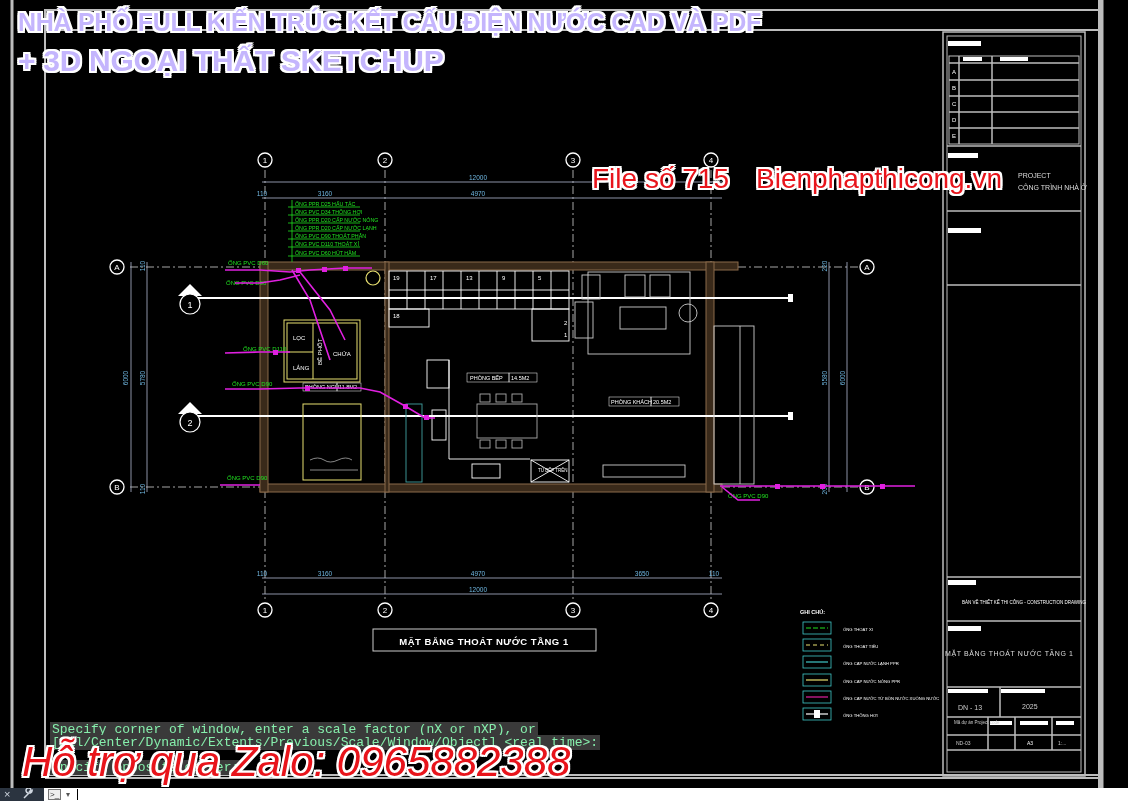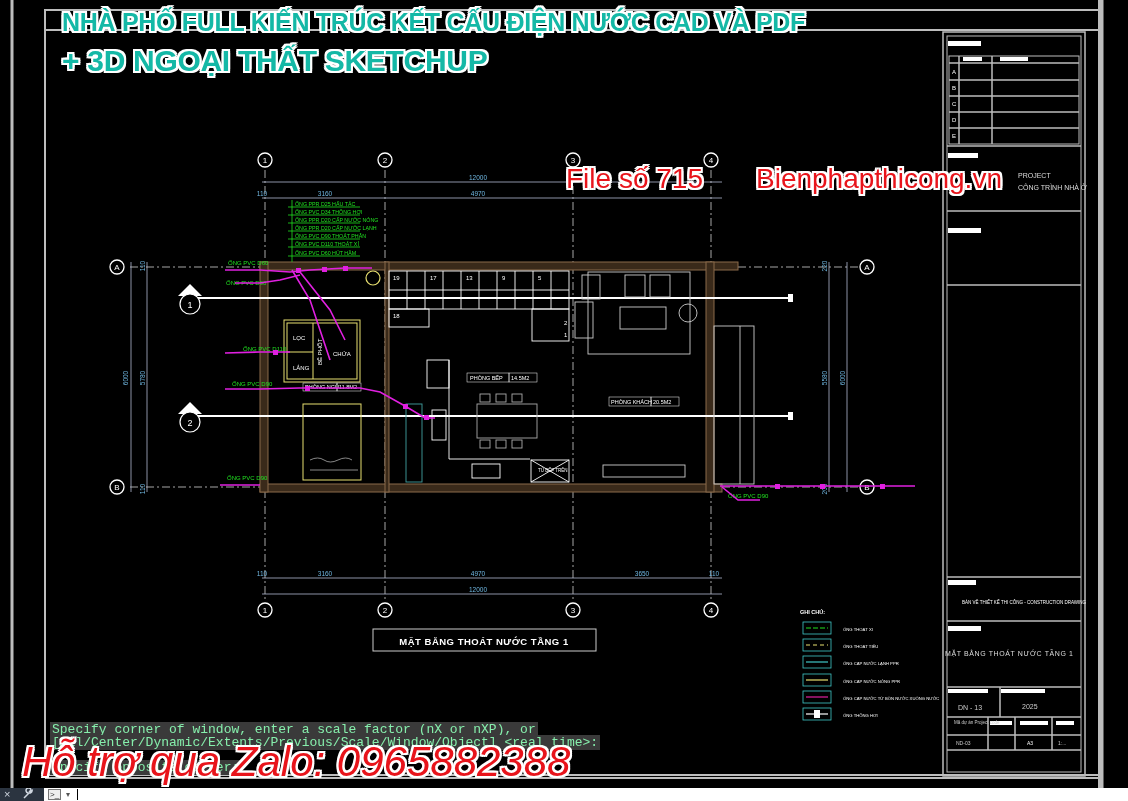--- a/index.html
+++ b/index.html
@@ -1,20 +1,20 @@
 <!DOCTYPE html>
 <html><head>
 <meta charset="utf-8">
 <style>
   html,body{margin:0;padding:0;background:#000;}
   body{width:1128px;height:801px;position:relative;overflow:hidden;font-family:"Liberation Sans",sans-serif;}
   #canvas{position:absolute;left:0;top:0;width:1128px;height:790px;background:#000;}
   svg text{font-family:"Liberation Sans",sans-serif;}
-  .banner{position:absolute;color:#14b8a6;font-weight:bold;font-family:"Liberation Sans",sans-serif;
-    text-shadow:-2px -2px 0 #fff,2px -2px 0 #fff,-2px 2px 0 #fff,2px 2px 0 #fff,0 2px 0 #fff,0 -2px 0 #fff,2px 0 0 #fff,-2px 0 0 #fff;margin-left:44px;}
+  .banner{position:absolute;color:#c4b5fd;font-weight:bold;font-family:"Liberation Sans",sans-serif;
+    text-shadow:-2px -2px 0 #fff,2px -2px 0 #fff,-2px 2px 0 #fff,2px 2px 0 #fff,0 2px 0 #fff,0 -2px 0 #fff,2px 0 0 #fff,-2px 0 0 #fff;}
   .wm{position:absolute;color:#e8141b;font-family:"Liberation Sans",sans-serif;
     text-shadow:-2px -2px 0 #fff,2px -2px 0 #fff,-2px 2px 0 #fff,2px 2px 0 #fff,0 2px 0 #fff,0 -2px 0 #fff,2px 0 0 #fff,-2px 0 0 #fff;}
   .cmdline{position:absolute;left:50px;font-family:"Liberation Mono",monospace;font-size:13px;color:#86efac;background:#3a3a3a;padding:0 2px;white-space:nowrap;}
   #statusbar{position:absolute;left:0;top:788px;width:1128px;height:13px;background:#fff;}
   #statusbar .dark{position:absolute;left:0;top:0;width:44px;height:13px;background:#2b3440;}
   .sb-icon{position:absolute;top:0;font-size:11px;line-height:13px;color:#cfd6df;}
 </style>
 </head>
 <body>
 
@@ -362,21 +362,21 @@
   </g>
 </svg>
 </div>
 
 <div class="cmdline" style="top:722px;">Specify corner of window, enter a scale factor (nX or nXP), or</div>
 <div class="cmdline" style="top:735px;">[All/Center/Dynamic/Extents/Previous/Scale/Window/Object] &lt;real time&gt;:</div>
 <div class="cmdline" style="top:760px;">Specify opposite corner:</div>
 
 <div class="banner" style="left:18px;top:9px;font-size:25px;line-height:27px;letter-spacing:-0.3px;">NHÀ PHỐ FULL KIẾN TRÚC KẾT CẤU ĐIỆN NƯỚC CAD VÀ PDF</div>
 <div class="banner" style="left:18px;top:47px;font-size:30px;line-height:27px;letter-spacing:-0.3px;">+ 3D NGOẠI THẤT SKETCHUP</div>
-<div class="wm" style="left:566px;top:163px;font-size:28px;line-height:32px;">File số 715</div>
+<div class="wm" style="left:592px;top:163px;font-size:28px;line-height:32px;">File số 715</div>
 <div class="wm" style="left:756px;top:163px;font-size:28px;line-height:32px;">Bienphapthicong.vn</div>
 <div class="wm" style="left:22px;top:739px;font-size:42px;line-height:46px;font-style:italic;">Hỗ trợ qua Zalo: 0965882388</div>
 
 <div id="statusbar">
   <div class="dark"></div>
   <span class="sb-icon" style="left:4px;">×</span>
   <span class="sb-icon" style="left:22px;">
     <svg width="12" height="12" viewBox="0 0 12 12">
         <path d="M2 10 L7 5 M7 5 a2.5 2.5 0 1 1 2 -3 l-1.5 1.5 l1 1 l1.5 -1.5 a2.5 2.5 0 0 1 -3 2" stroke="#cfd6df" stroke-width="1.5" fill="none"></path>
       </svg>

